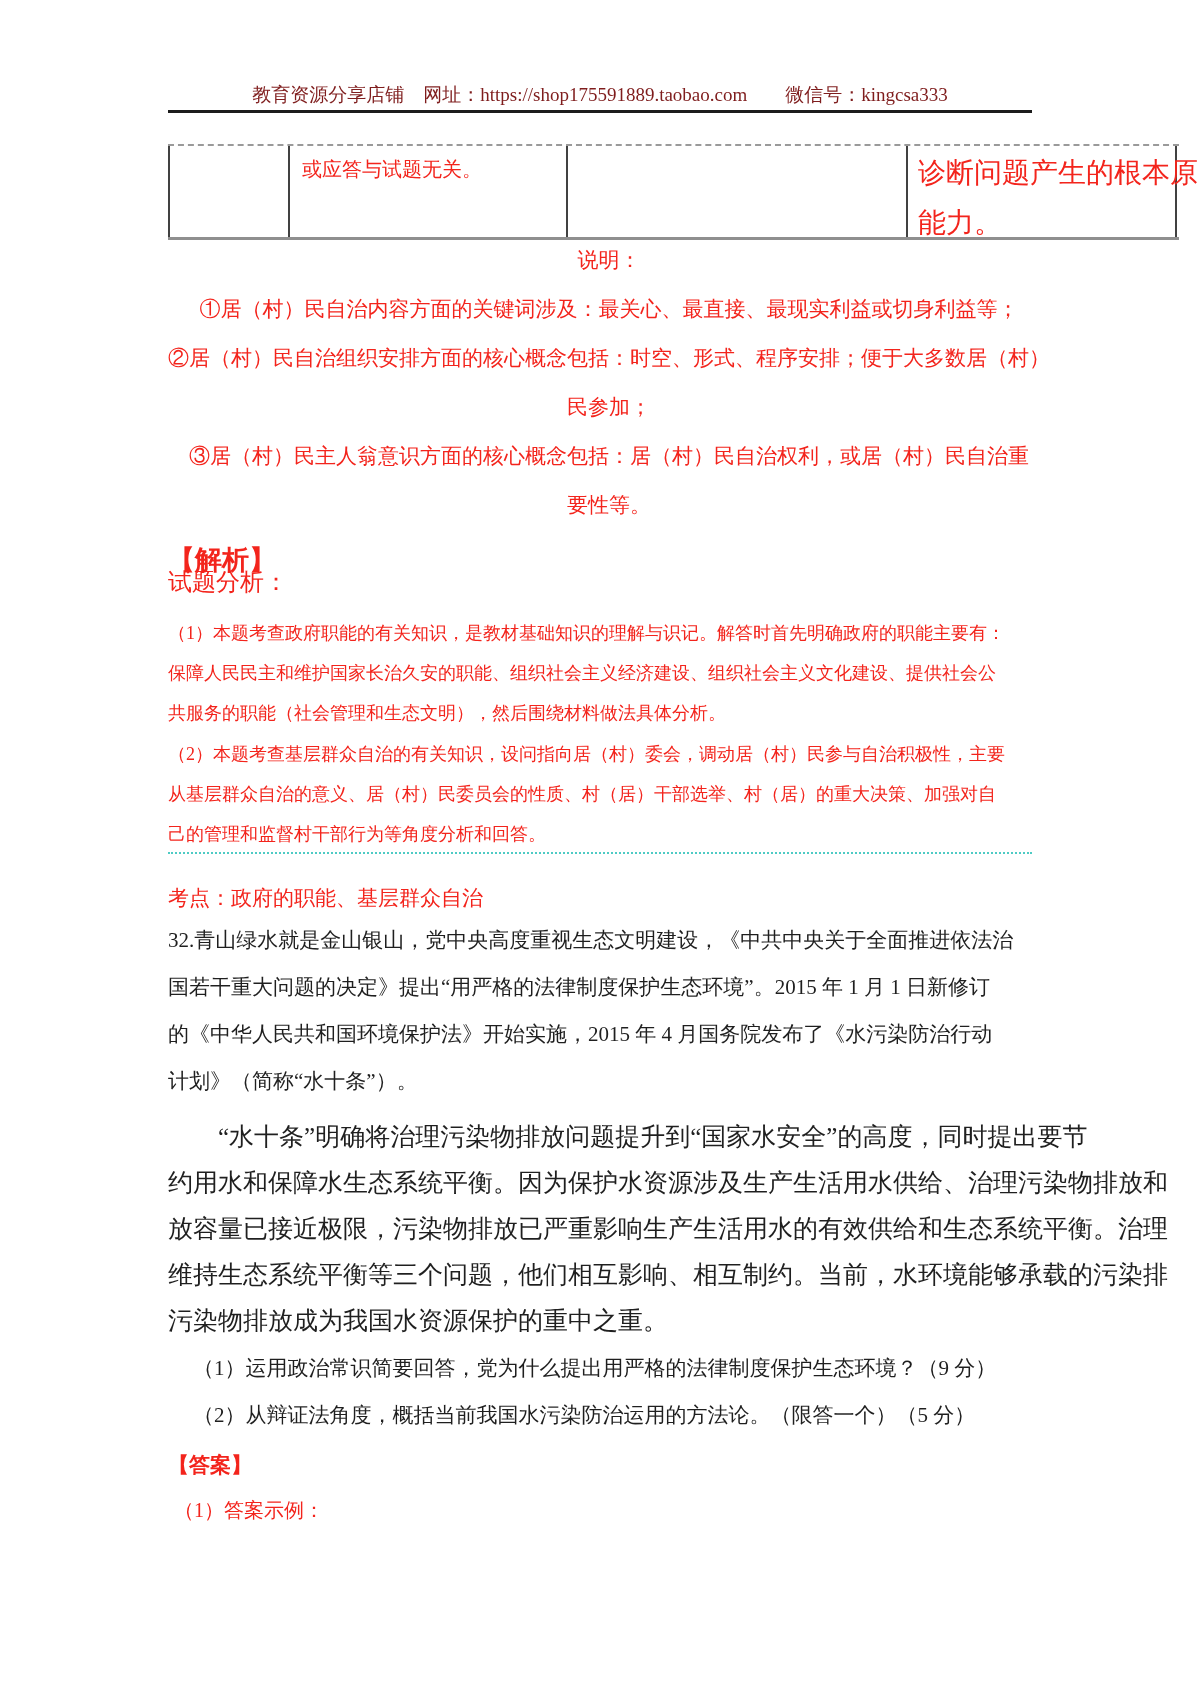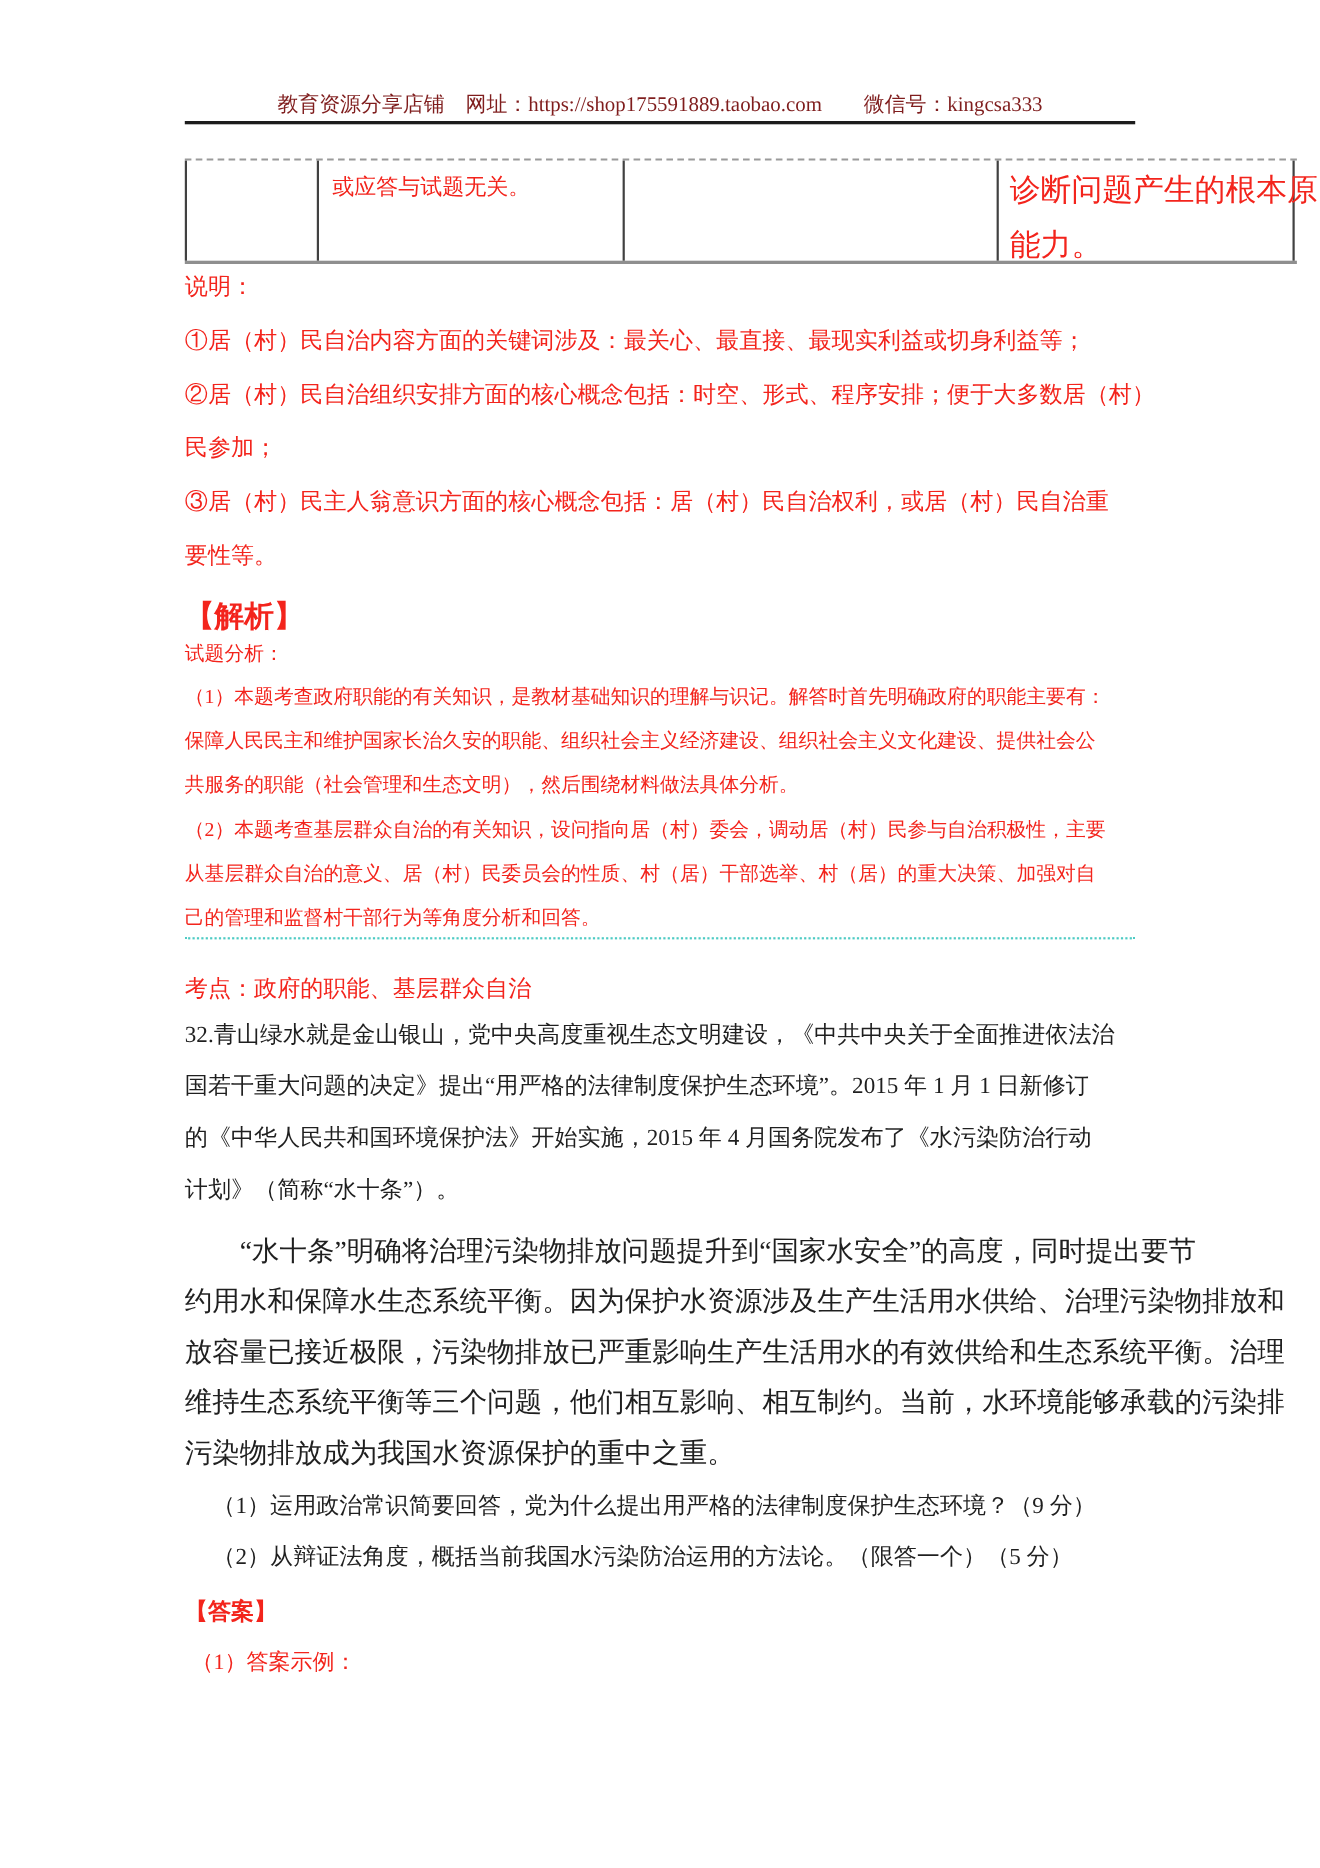--- a/index.html
+++ b/index.html
@@ -29,24 +29,24 @@
   .cell{box-sizing:border-box;border-left:2px solid #414141;height:100%;}
   .cell:last-child{border-right:2px solid #414141;}
   .cell-1{width:120px;}
   .cell-2{width:278px;padding:10px 12px;font-size:20px;}
   .cell-3{width:340px;}
   .cell-4{width:271px;padding:8px 10px;font-size:28px;}
   .cell-4 .line{height:50px;}
 
   
   #remark{top:246px;font-size:21px;}
-  #remark .line{height:49px;}
+  #remark .line{height:49px;text-align:center;}
 
   #analysis-label{top:542px;font-size:27px;font-weight:bold;}
-  #analysis-intro{top:582px;font-size:18px;}
+  #analysis-intro{top:566px;font-size:24px;}
   #analysis-p1{top:621px;font-size:18px;}
   #analysis-p2{top:742px;font-size:18px;}
   #analysis-p1 .line,#analysis-p2 .line{height:40px;}
 
   #section-divider{top:852px;width:864px;border-top:2px dotted #4ecbc4;}
 
   #exam-point{top:884px;font-size:21px;}
 
   
   #q32-p1{top:926px;font-size:21px;}

